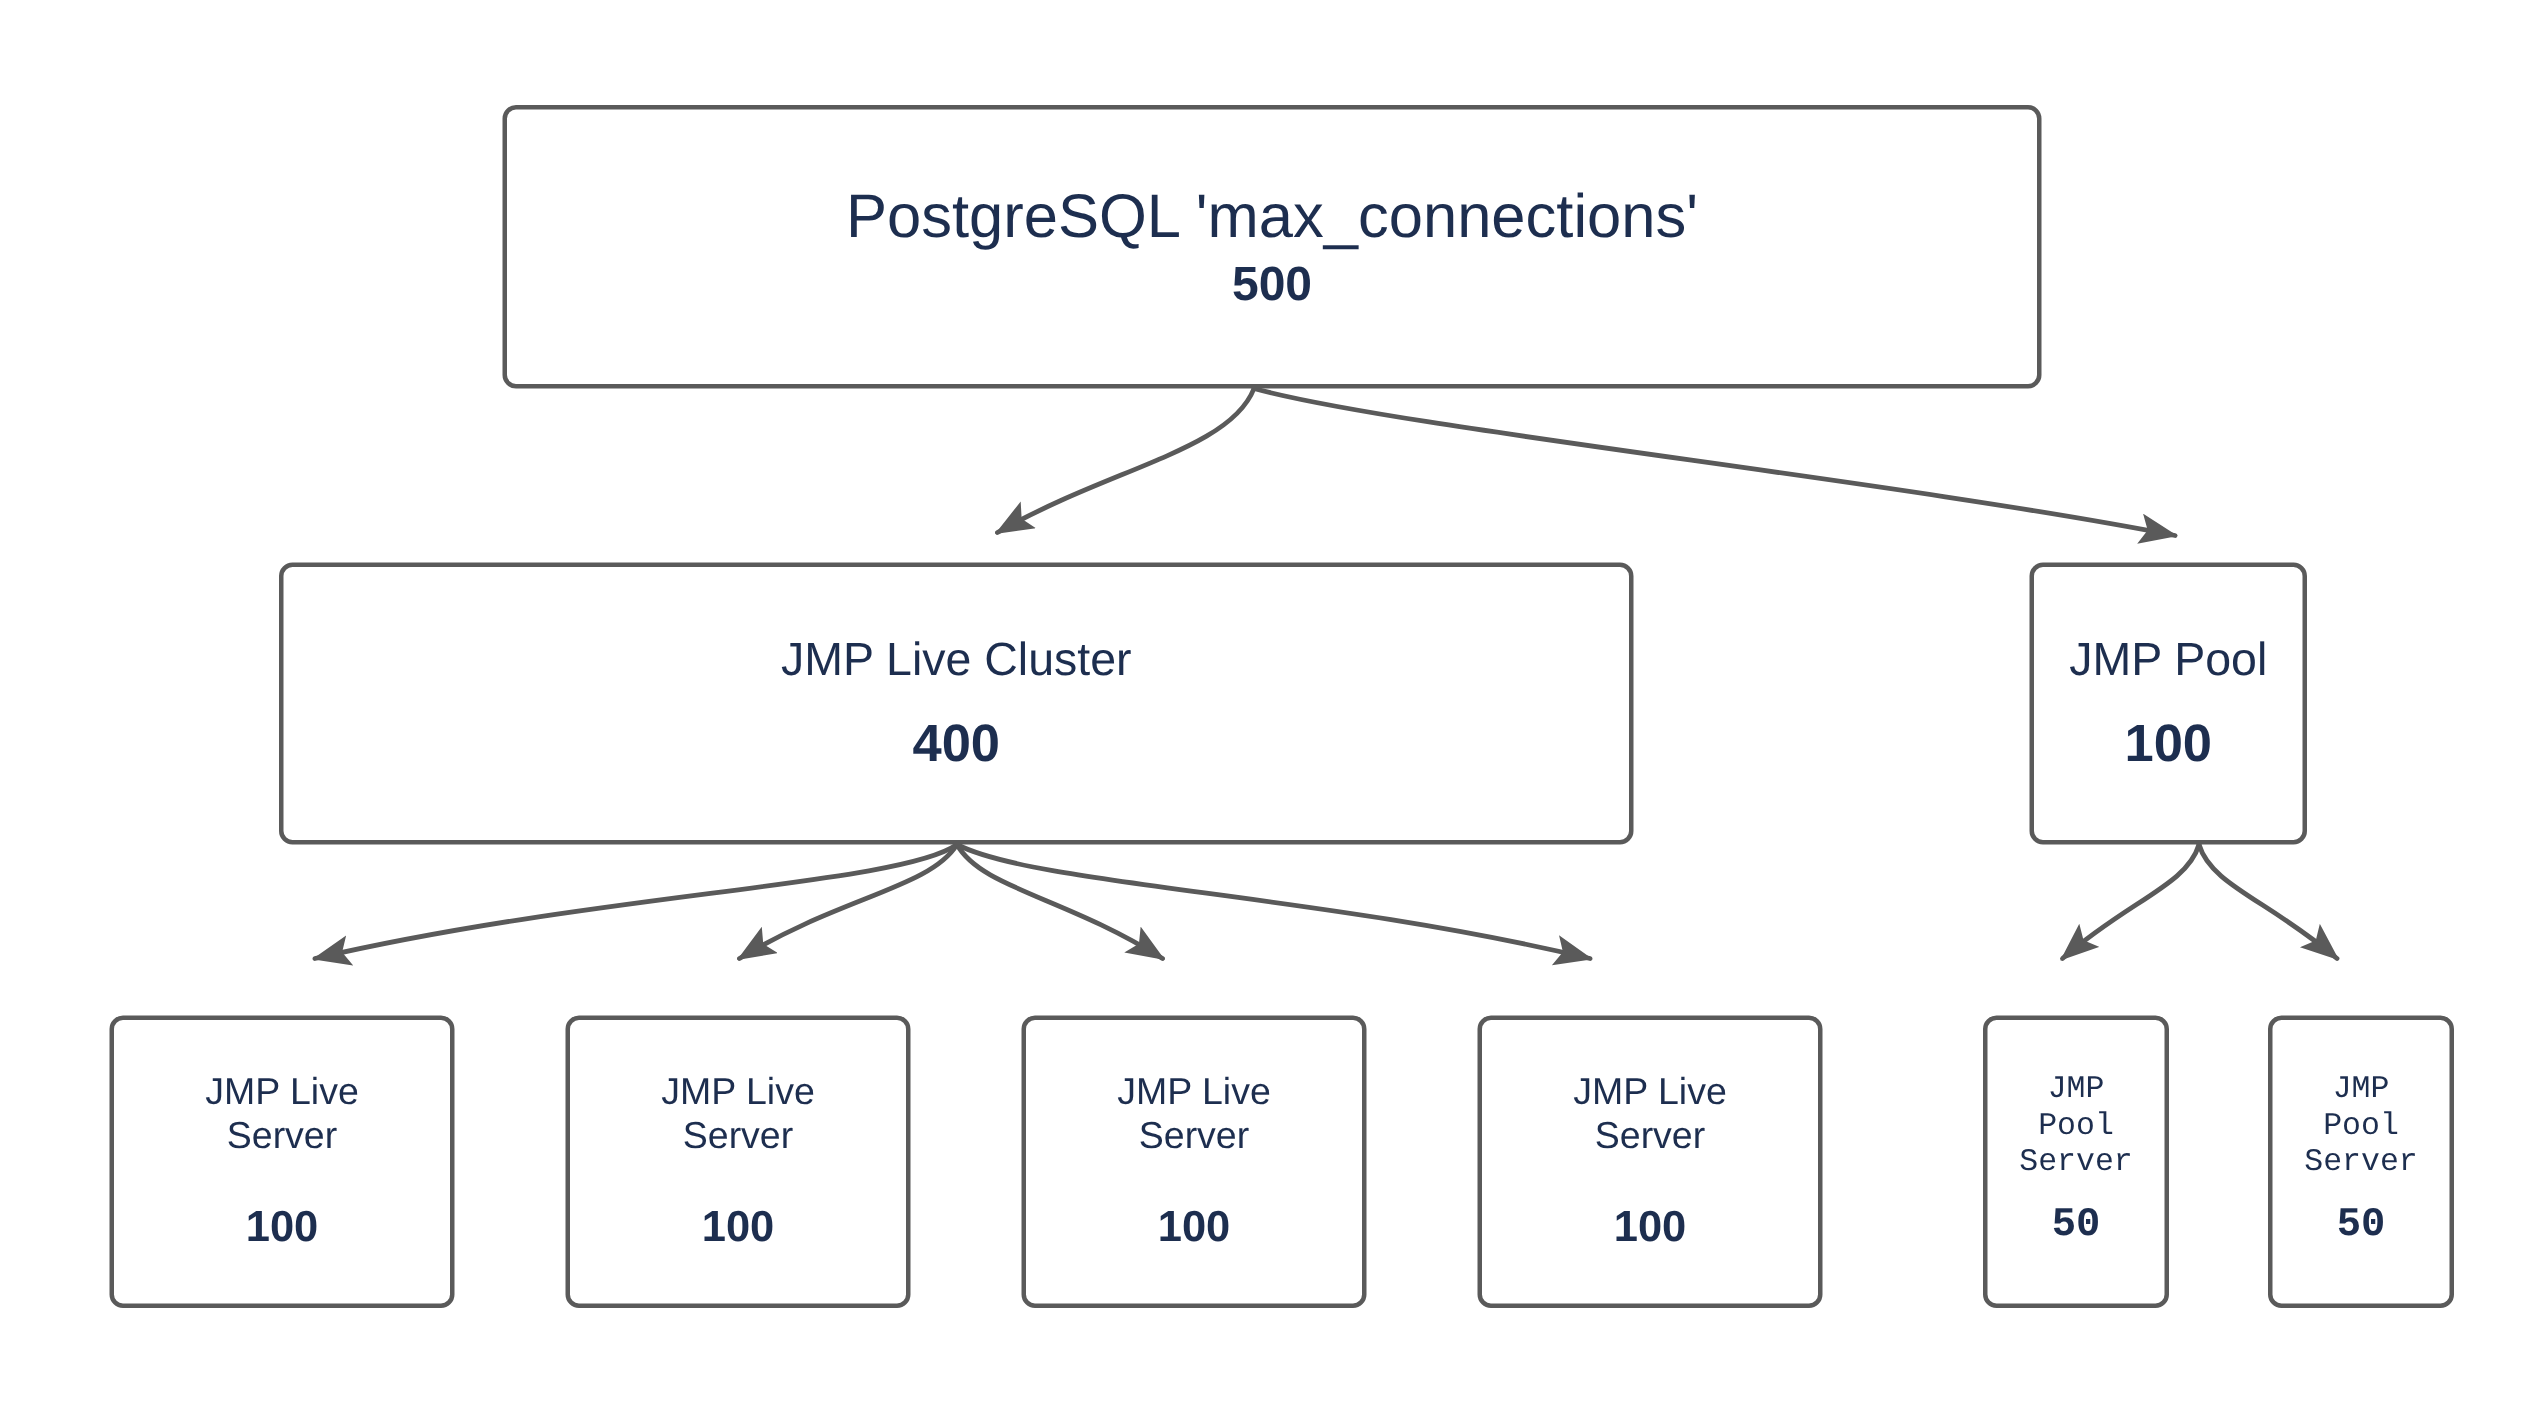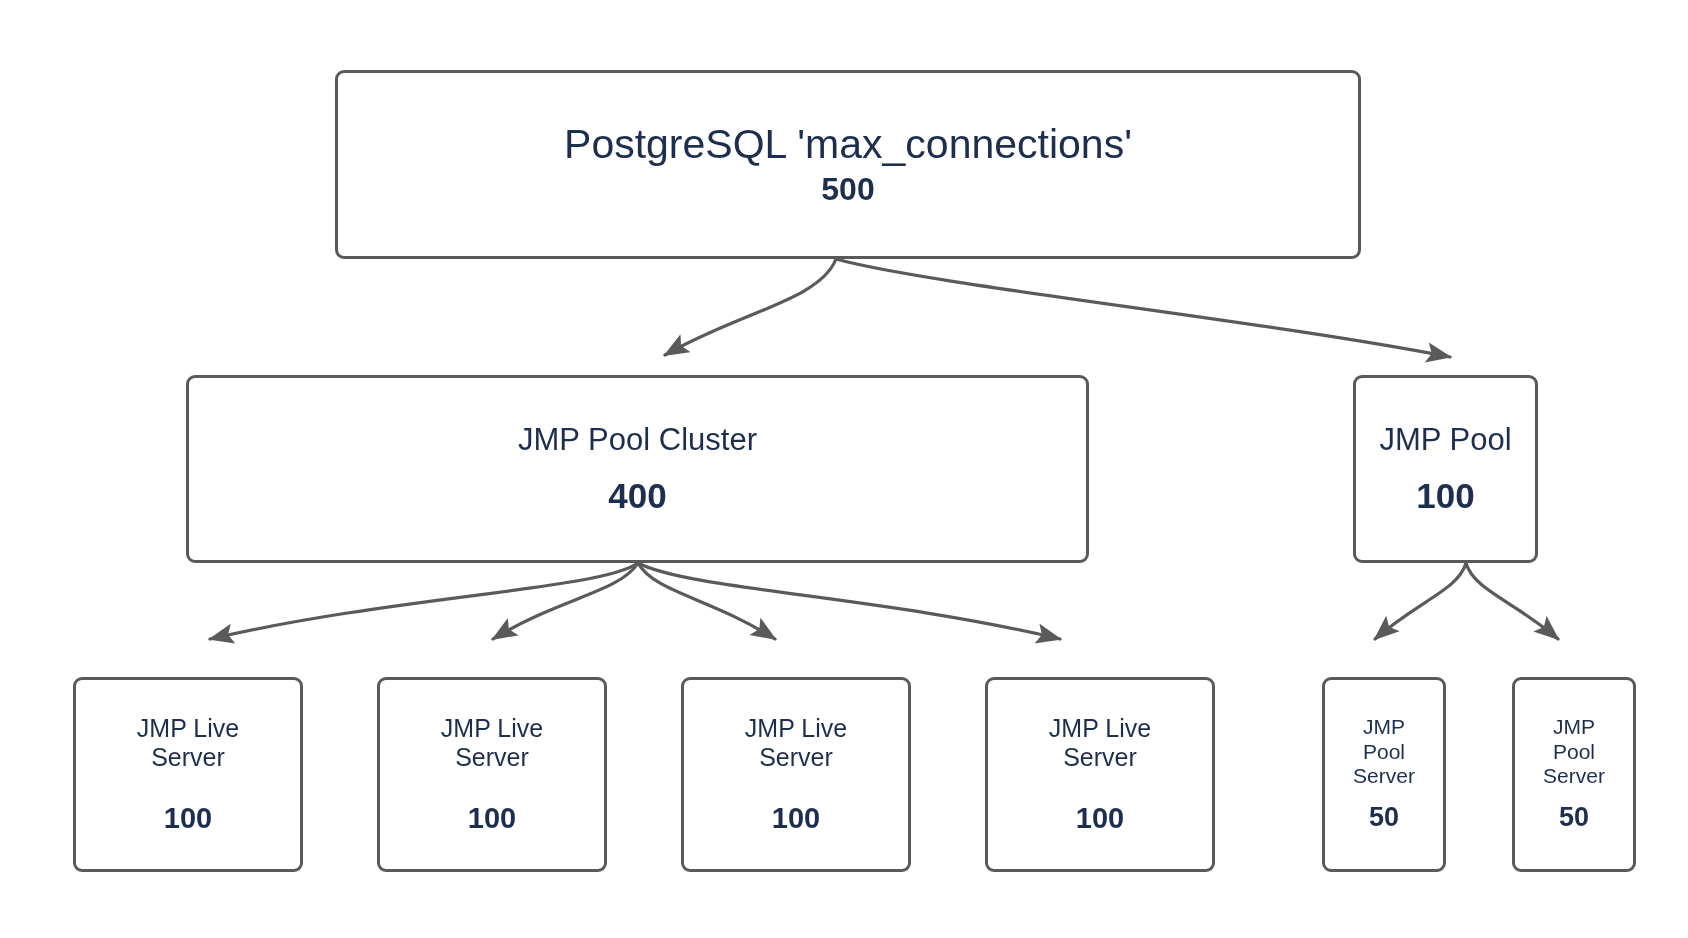--- a/index.html
+++ b/index.html
@@ -53,21 +53,21 @@
   
   .tier-root { font-size: 41px; }
   .tier-root .node-value { font-size: 32px; margin-top: 2px; }
   
   .tier-mid { font-size: 31px; }
   .tier-mid .node-value { font-size: 35px; margin-top: 18px; }
   
   .tier-leaf { font-size: 25px; gap: 29px; }
   .tier-leaf .node-value { font-size: 29px; margin-top: 1px; }
   
-  .tier-leaf-narrow { font-size: 21px; }
+  .tier-leaf-narrow { font-size: 21px; font-family: Liberation Mono, monospace; }
   .tier-leaf-narrow .node-value { font-size: 27px; margin-top: 14px; }
 </style>
 </head>
 <body>
 
 <div id="diagram-root">
 
   <svg id="edge-layer" viewBox="0 0 1688 938" width="1688" height="938" xmlns="http://www.w3.org/2000/svg">
     <defs>
       <marker id="arrowhead" markerWidth="9" markerHeight="9" refX="7.4" refY="3.2" orient="auto" markerUnits="strokeWidth">
@@ -90,21 +90,21 @@
       <path d="M 1466,563 C 1474,590 1512,600 1558,639" marker-end="url(#arrowhead)"></path>
     </g>
   </svg>
 
   <div class="node tier-root" style="left:335px; top:70px; width:1026px; height:189px;">
     <div class="node-label">PostgreSQL 'max_connections'</div>
     <div class="node-value">500</div>
   </div>
 
   <div class="node tier-mid" style="left:186px; top:375px; width:903px; height:188px;">
-    <div class="node-label">JMP Pool Cluster</div>
+    <div class="node-label">JMP Live Cluster</div>
     <div class="node-value">400</div>
   </div>
 
   <div class="node tier-mid" style="left:1353px; top:375px; width:185px; height:188px;">
     <div class="node-label">JMP Pool</div>
     <div class="node-value">100</div>
   </div>
 
   <div class="node tier-leaf" style="left:73px; top:677px; width:230px; height:195px;">
     <div class="node-label">JMP Live

